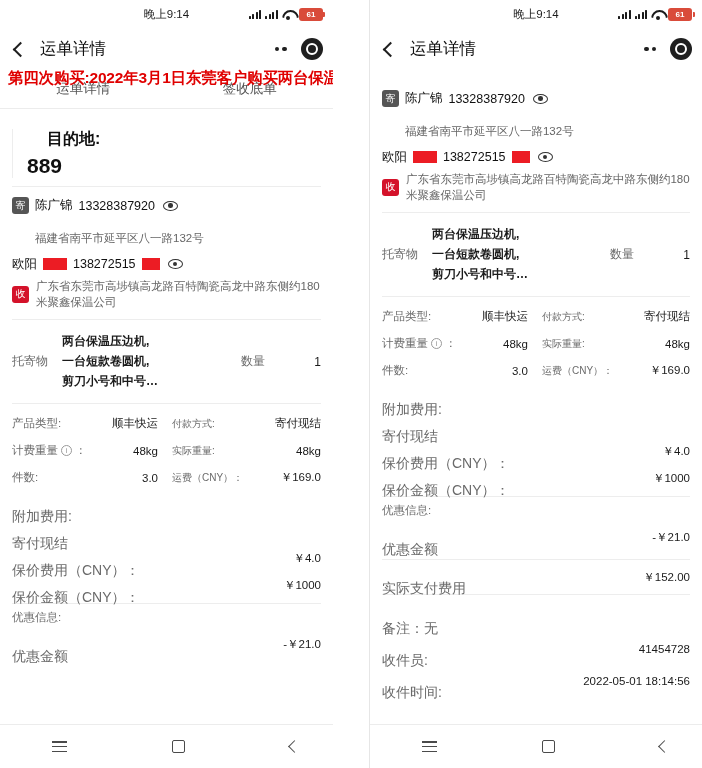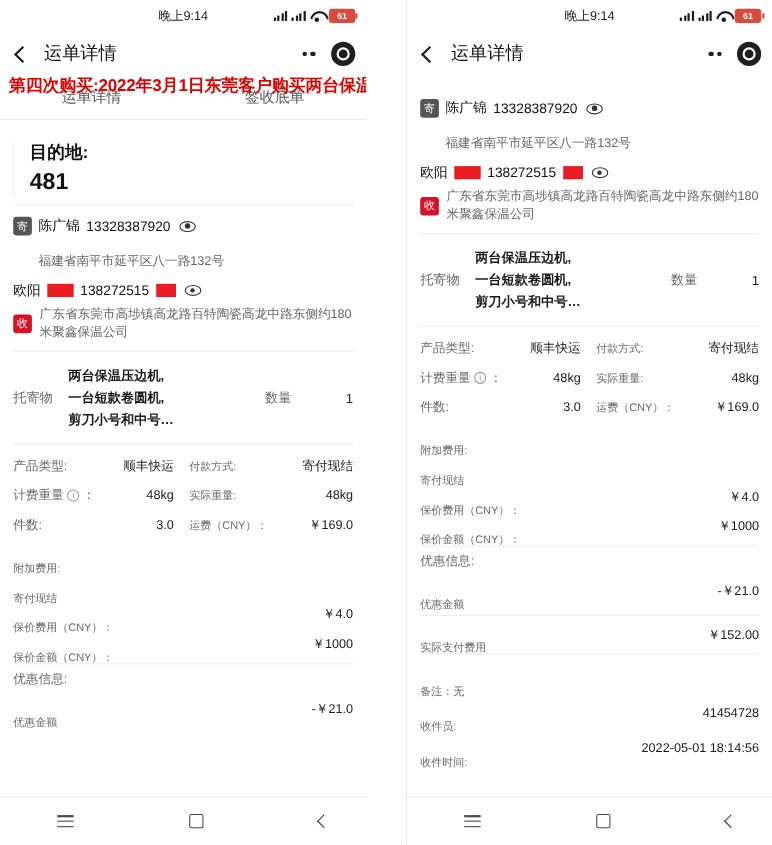--- a/index.html
+++ b/index.html
@@ -96,21 +96,21 @@
   .barcode {
     width: 150px; height: 50px;
     background: repeating-linear-gradient(90deg,
       #111 0px, #111 1px, #fff 1px, #fff 3px,
       #111 3px, #111 5px, #fff 5px, #fff 6px,
       #111 6px, #111 7px, #fff 7px, #fff 10px,
       #111 10px, #111 12px, #fff 12px, #fff 13px);
   }
   .barcode-num { font-size: 12.5px; color: #222; margin-top: 6px; letter-spacing: .2px; }
   .dest-box { width: 125px; border-left: 1px solid #ededed; padding-left: 14px; display: flex; flex-direction: column; justify-content: center; }
-  .dest-label { font-size: 16px; font-weight: bold; color: #111; }
+  .dest-label { font-size: 16px; font-weight: bold; color: #111; margin-left: 20px; }
   .dest-value { font-size: 21px; font-weight: bold; color: #111; margin-top: 4px; }
 
   
   .addr-block { padding: 10px 0 8px 0; }
   .addr-line { display: flex; align-items: center; gap: 6px; }
   .tagbox {
     width: 17px; height: 17px; border-radius: 3px; color: #fff; font-size: 10px;
     display: flex; align-items: center; justify-content: center; flex: none;
   }
   .tag-send { background: #555; }
@@ -145,21 +145,21 @@
   .kv-row { display: flex; align-items: center; height: 27px; }
   .kv-row .k { width: 78px; font-size: 11.5px; color: #6a6a6a; flex: none; display: flex; align-items: center; gap: 3px; }
   .kv-row .v { width: 82px; font-size: 11.5px; color: #1a1a1a; text-align: right; padding-right: 14px; flex: none; }
   .kv-row .k2 { width: 72px; font-size: 10px; color: #6a6a6a; flex: none; }
   .kv-row .v2 { flex: 1; font-size: 11.5px; color: #1a1a1a; text-align: right; }
   .info-i {
     width: 11px; height: 11px; border: 1px solid #9a9a9a; border-radius: 50%;
     font-size: 8px; color: #9a9a9a; display: inline-flex; align-items: center; justify-content: center;
   }
   .single-row { display: flex; align-items: center; height: 27px; justify-content: space-between; }
-  .single-row .k { font-size: 10px; color: #6a6a6a; margin-top: 24px; }
+  .single-row .k { font-size: 14px; color: #6a6a6a; margin-top: 24px; }
   .single-row .v { font-size: 11.5px; color: #1a1a1a; }
   .section-title { font-size: 11.5px; color: #6a6a6a; height: 27px; display: flex; align-items: center; }
 
   
   .sysnav {
     position: absolute; bottom: 0; left: 0; width: 351px; height: 44px;
     background: #fff; border-top: 1px solid #ececec;
     display: flex; align-items: center; justify-content: space-around;
   }
   .sysnav .menu-ic { width: 15px; height: 11px; display: flex; flex-direction: column; justify-content: space-between; }
@@ -214,21 +214,21 @@
       <div class="tab">签收底单</div>
     </div>
     <div class="tab-divider"></div>
 
     <div class="scroll-area">
       <div class="card">
 
         <div class="barcode-row">
           <div class="dest-box">
             <div class="dest-label">目的地:</div>
-            <div class="dest-value">481</div>
+            <div class="dest-value">889</div>
           </div>
         </div>
         <div class="sep"></div>
 
         <div class="addr-block">
           <div class="addr-line">
             <span class="tagbox tag-send">寄</span>
             <span class="name">陈广锦</span>
             <span class="phone-num">13328387920</span>
             <span class="eye"></span>

